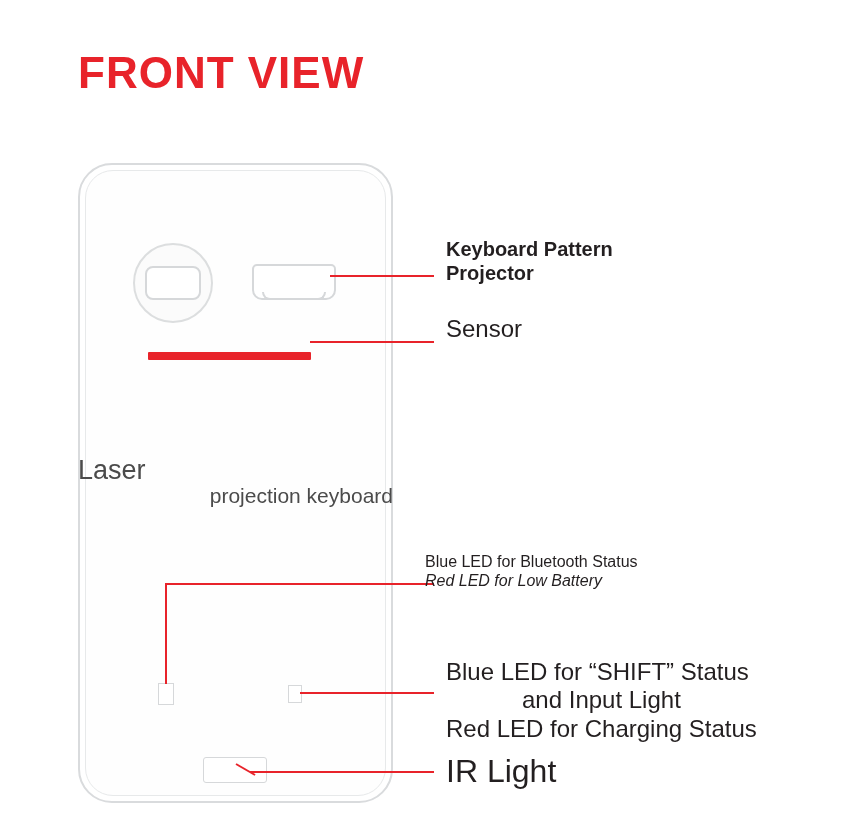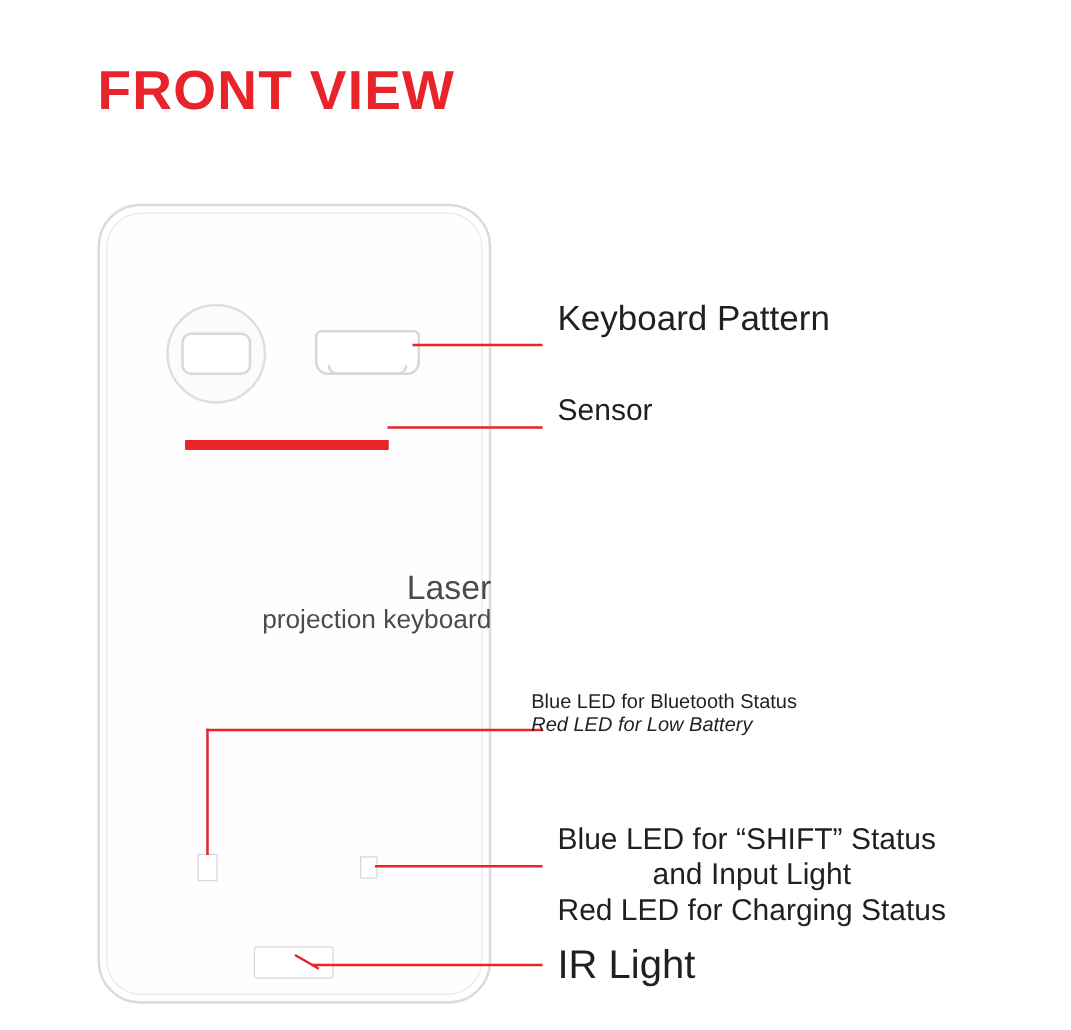--- a/index.html
+++ b/index.html
@@ -118,21 +118,21 @@
     background: #e8232a;
     border-radius: 1px;
   }
 
   
   .brand-main {
     position: absolute;
     left: 78px;
     top: 455px;
     width: 315px;
-    text-align: right;
+    text-align: left;
     font-size: 27px;
     color: #4b4b4b;
   }
   .brand-sub {
     position: absolute;
     left: 78px;
     top: 484px;
     width: 315px;
     text-align: right;
     font-size: 21px;
@@ -195,21 +195,22 @@
   
   .label {
     position: absolute;
     color: #231f20;
     white-space: nowrap;
     line-height: 1.18;
   }
   .lbl-projector {
     left: 446px;
     top: 238px;
-    font-size: 28px;
+    font-size: 20px;
+    font-weight: bold;
   }
   .lbl-projector .l2 { display: block; }
 
   .lbl-sensor {
     left: 446px;
     top: 315px;
     font-size: 24px;
   }
 
   .lbl-bt {
@@ -261,20 +262,21 @@
   <div class="line line-h l-kp-h"></div>
   <div class="line line-h l-sensor-h"></div>
   <div class="line line-v l-bt-v"></div>
   <div class="line line-h l-bt-h"></div>
   <div class="line line-h l-shift-h"></div>
   <div class="line line-h l-ir-diag"></div>
   <div class="line line-h l-ir-h"></div>
 
   <div class="label lbl-projector">
     <span class="l1">Keyboard Pattern</span>
+    <span class="l2">Projector</span>
   </div>
 
   <div class="label lbl-sensor">
     <span class="l1">Sensor</span>
   </div>
 
   <div class="label lbl-bt">
     <span class="l1">Blue LED for Bluetooth Status</span>
     <span class="l2">Red LED for Low Battery</span>
   </div>

